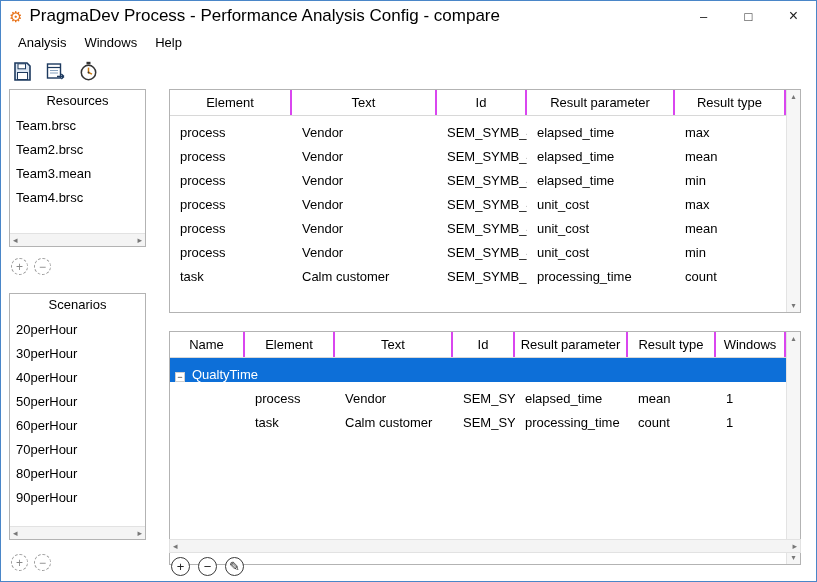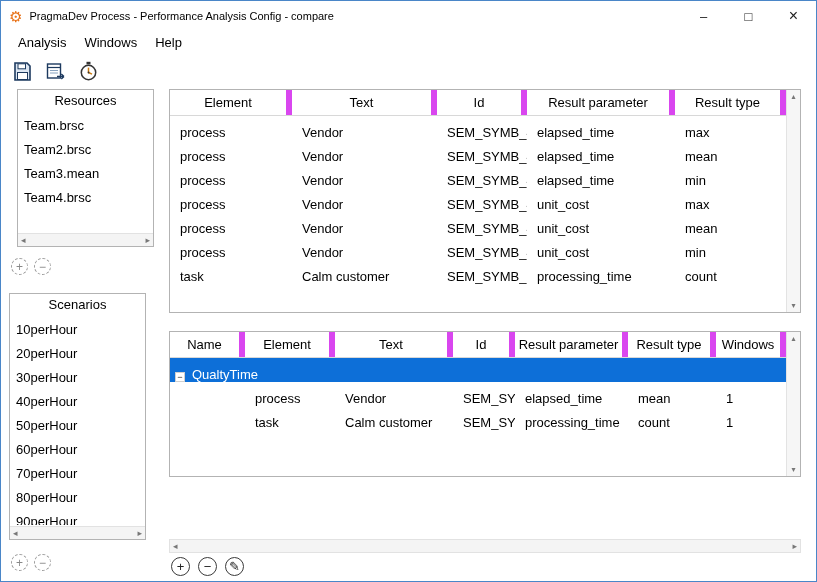--- a/index.html
+++ b/index.html
@@ -2,59 +2,59 @@
 <html><head>
 <meta charset="utf-8">
 <style>
   * { margin:0; padding:0; box-sizing:border-box; }
   html,body { width:817px; height:582px; font-family:"Liberation Sans", sans-serif; font-size:13px; color:#000; background:#fff; }
   .window { position:relative; width:817px; height:582px; background:#fff; border:1px solid #4a86c8; overflow:hidden; }
 
   
   .titlebar { position:absolute; left:0; top:0; right:0; height:30px; background:#fff; display:flex; align-items:center; padding-left:8px; }
   .appicon { font-size:15px; color:#e8731a; margin-right:7px; line-height:1; }
-  .wtitle { font-size:11px; }
+  .wtitle { font-size:17px; }
   .wctrls { margin-left:auto; display:flex; height:30px; }
   .wctrl { width:45px; height:30px; display:flex; align-items:center; justify-content:center; font-size:13px; color:#222; cursor:default; }
   .wctrl:last-child { font-size:16px; }
 
   
   .menubar { position:absolute; left:0; top:30px; right:0; height:24px; background:#fff; display:flex; align-items:center; padding-left:8px; }
   .mitem { padding:0 9px; height:24px; line-height:24px; }
 
   
   .toolbar { position:absolute; left:0; top:54px; right:0; height:32px; background:#fff; display:flex; align-items:center; gap:7px; padding-left:8px; }
   .tbtn { width:26px; height:26px; display:flex; align-items:center; justify-content:center; }
 
   
   .panel { position:absolute; background:#fff; border:1px solid #b3b3b3; }
-  .panel-res  { left:16px; top:88px;  width:137px; height:158px; }
+  .panel-res  { left:8px; top:88px;  width:137px; height:158px; }
   .panel-scen { left:8px; top:292px; width:137px; height:247px; }
   .ptitle { height:22px; line-height:22px; text-align:center; }
   .plist { position:absolute; left:0; top:24px; right:0; bottom:14px; overflow:hidden; }
   .list-item { height:24px; line-height:24px; padding-left:6px; white-space:nowrap; }
 
   .hscroll { position:absolute; left:0; right:0; bottom:0; height:13px; background:#f4f4f4; border-top:1px solid #e2e2e2;
              display:flex; justify-content:space-between; align-items:center; padding:0 3px; font-size:9px; color:#777; }
   .hscroll .track { flex:1; }
 
   .btnrow { position:absolute; display:flex; gap:6px; }
   .btnrow-res  { left:10px; top:257px; }
   .btnrow-scen { left:10px; top:553px; }
   .btnrow-main { left:170px; top:556px; gap:8px; }
   .circle { width:17px; height:17px; border-radius:50%; display:flex; align-items:center; justify-content:center; font-size:12px; line-height:1; }
   .circle.dashed { border:1px dashed #999; color:#888; }
   .circle.solid { width:19px; height:19px; border:1.5px solid #3a3a3a; color:#222; background:#fff; font-size:13px; }
 
   
   .tablebox { position:absolute; background:#fff; border:1px solid #b3b3b3; }
   .table-top    { left:168px; top:88px;  width:632px; height:224px; }
-  .table-bottom { left:168px; top:330px; width:632px; height:146px; }
+  .table-bottom { left:168px; top:330px; width:632px; height:234px; }
   .thead { display:flex; height:26px; border-bottom:1px solid #d8d8d8; margin-right:14px; }
-  .th { display:flex; align-items:center; justify-content:center; border-right:6px solid #d946ef; white-space:nowrap; overflow:hidden; }
+  .th { display:flex; align-items:center; justify-content:center; border-right:2px solid #d946ef; white-space:nowrap; overflow:hidden; }
   .tbody { margin-right:14px; }
   .trow { display:flex; height:24px; align-items:flex-end; }
   .td { padding-left:10px; white-space:nowrap; overflow:hidden; }
 
   .t0{width:122px;} .t1{width:145px;} .t2{width:90px;} .t3{width:148px;} .t4{flex:1;}
   .k0{width:75px;}  .k1{width:90px;}  .k2{width:118px;} .k3{width:62px;} .k4{width:113px;} .k5{width:88px;} .k6{flex:1;}
 
   .group-row { background:#0d6fd8; color:#fff; }
   .expander { width:10px; height:10px; background:#fff; border:1px solid #cfcfcf; color:#222; font-size:9px;
               display:flex; align-items:center; justify-content:center; margin-left:5px; line-height:1; }
@@ -134,21 +134,20 @@
     </div>
   </div>
   <div class="btnrow btnrow-res">
     <div class="circle dashed">+</div>
     <div class="circle dashed">−</div>
   </div>
 
   <div class="panel panel-scen">
     <div class="ptitle">Scenarios</div>
     <div class="plist" id="scenarios-list">
-        <div class="list-item">10perHour</div>
         <div class="list-item">20perHour</div>
         <div class="list-item">30perHour</div>
         <div class="list-item">40perHour</div>
         <div class="list-item">50perHour</div>
         <div class="list-item">60perHour</div>
         <div class="list-item">70perHour</div>
         <div class="list-item">80perHour</div>
         <div class="list-item">90perHour</div>
       </div>
     <div class="hscroll">

